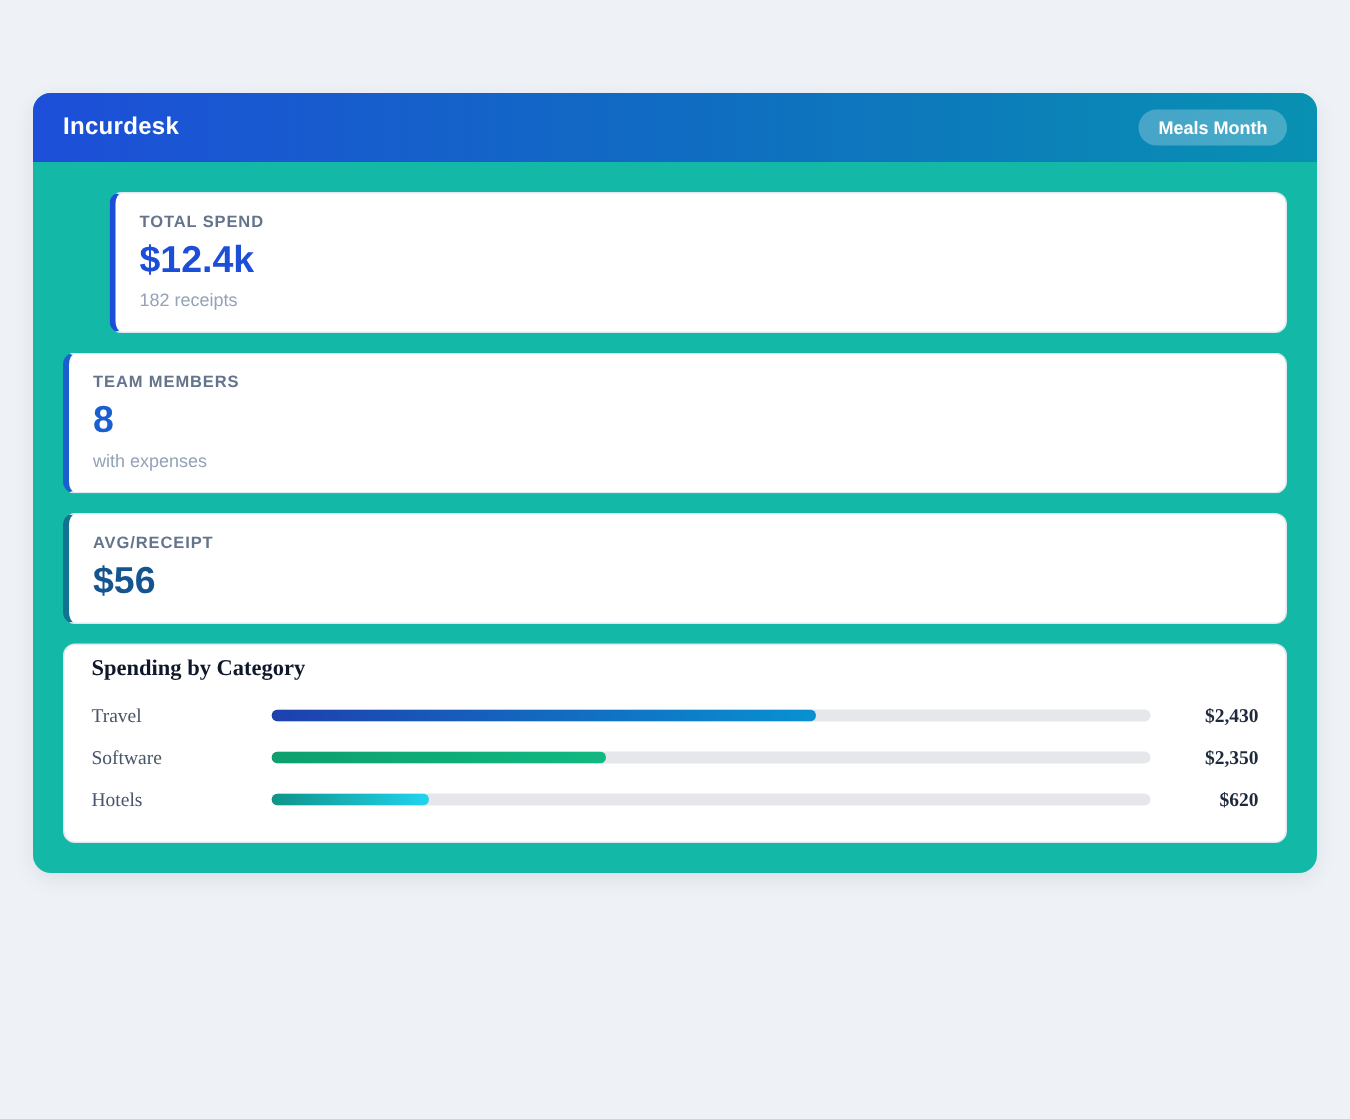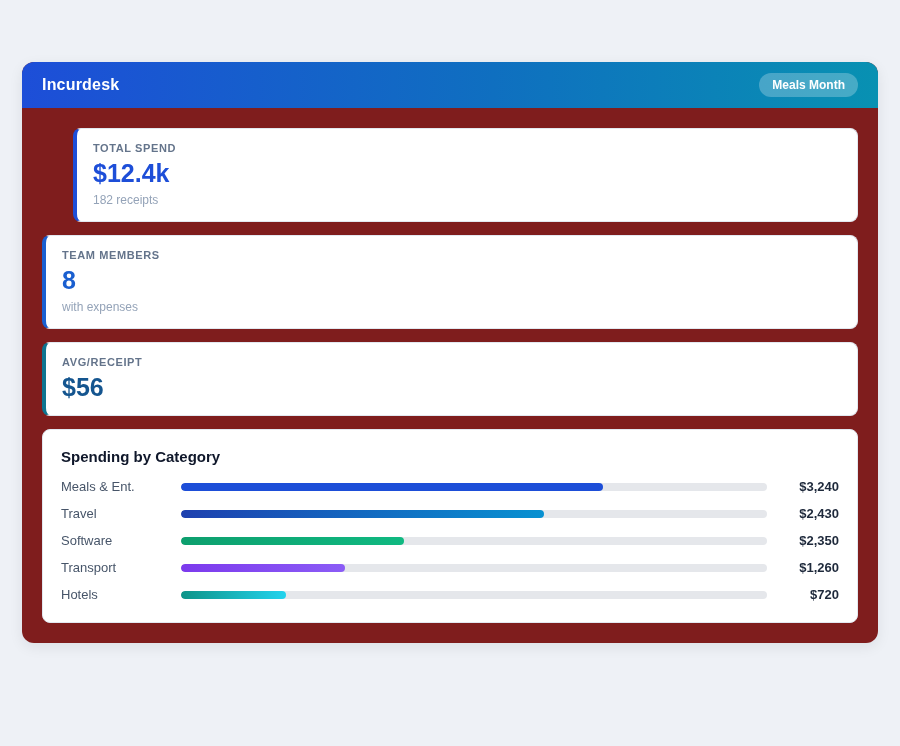--- a/index.html
+++ b/index.html
@@ -5,21 +5,21 @@
   * { margin: 0; padding: 0; box-sizing: border-box; }
   html, body { width: 900px; height: 746px; }
   body {
     font-family: "Liberation Sans", "DejaVu Sans", sans-serif;
     background: #eef1f6;
     overflow: hidden;
   }
   .app-card {
     width: 856px;
     margin: 62px auto 0 auto;
-    background: #7f1d1d;
+    background: #14b8a6;
     border-radius: 12px;
     box-shadow: 0 4px 14px rgba(15, 23, 42, 0.08);
     overflow: hidden;
   }
   .header {
     height: 46px;
     background: linear-gradient(90deg, #1d4ed8 0%, #0f6fc0 55%, #0891b2 100%);
     display: flex;
     align-items: center;
     justify-content: space-between;
@@ -65,22 +65,23 @@
   }
   .stat-sub {
     font-size: 12px;
     color: #94a3b8;
     margin-top: 5px;
   }
   .category-card {
     background: #ffffff;
     border: 1px solid #e2e8f0;
     border-radius: 8px;
-    padding: 18px 18px 20px 18px;
+    padding: 8px 18px 20px 18px;
     margin-top: 5px;
+    font-family: Liberation Serif, serif;
   }
   .cat-title {
     font-size: 15px;
     font-weight: bold;
     color: #0f172a;
     margin-bottom: 14px;
   }
   .cat-row {
     display: flex;
     align-items: center;
@@ -140,51 +141,37 @@
         <div class="stat-card" style="border-left-color: rgb(14, 116, 144);">
           <div class="stat-label">AVG/RECEIPT</div>
           <div class="stat-value" style="color: rgb(20, 85, 143);">$56</div>
         </div>
       </div>
 
     <div class="category-card">
       <div class="cat-title">Spending by Category</div>
       <div id="category-rows">
           <div class="cat-row">
-            <span class="cat-label">Meals &amp; Ent.</span>
-            <span class="cat-track" style="background: rgb(229, 231, 235);">
-              <span class="cat-fill" style="display: block; width: 72%; background: linear-gradient(90deg, rgb(29, 78, 216), rgb(29, 78, 216));"></span>
-            </span>
-            <span class="cat-value">$3,240</span>
-          </div>
-          <div class="cat-row">
             <span class="cat-label">Travel</span>
             <span class="cat-track" style="background: rgb(229, 231, 235);">
               <span class="cat-fill" style="display: block; width: 62%; background: linear-gradient(90deg, rgb(30, 64, 175), rgb(8, 145, 209));"></span>
             </span>
             <span class="cat-value">$2,430</span>
           </div>
           <div class="cat-row">
             <span class="cat-label">Software</span>
             <span class="cat-track" style="background: rgb(229, 231, 235);">
               <span class="cat-fill" style="display: block; width: 38%; background: linear-gradient(90deg, rgb(13, 159, 110), rgb(16, 185, 129));"></span>
             </span>
             <span class="cat-value">$2,350</span>
           </div>
           <div class="cat-row">
-            <span class="cat-label">Transport</span>
-            <span class="cat-track" style="background: rgb(229, 231, 235);">
-              <span class="cat-fill" style="display: block; width: 28%; background: linear-gradient(90deg, rgb(124, 58, 237), rgb(139, 92, 246));"></span>
-            </span>
-            <span class="cat-value">$1,260</span>
-          </div>
-          <div class="cat-row">
             <span class="cat-label">Hotels</span>
             <span class="cat-track" style="background: rgb(229, 231, 235);">
               <span class="cat-fill" style="display: block; width: 18%; background: linear-gradient(90deg, rgb(13, 148, 136), rgb(34, 211, 238));"></span>
             </span>
-            <span class="cat-value">$720</span>
+            <span class="cat-value">$620</span>
           </div>
         </div>
     </div>
 
   </div>
 </div>
 
 </body></html>

